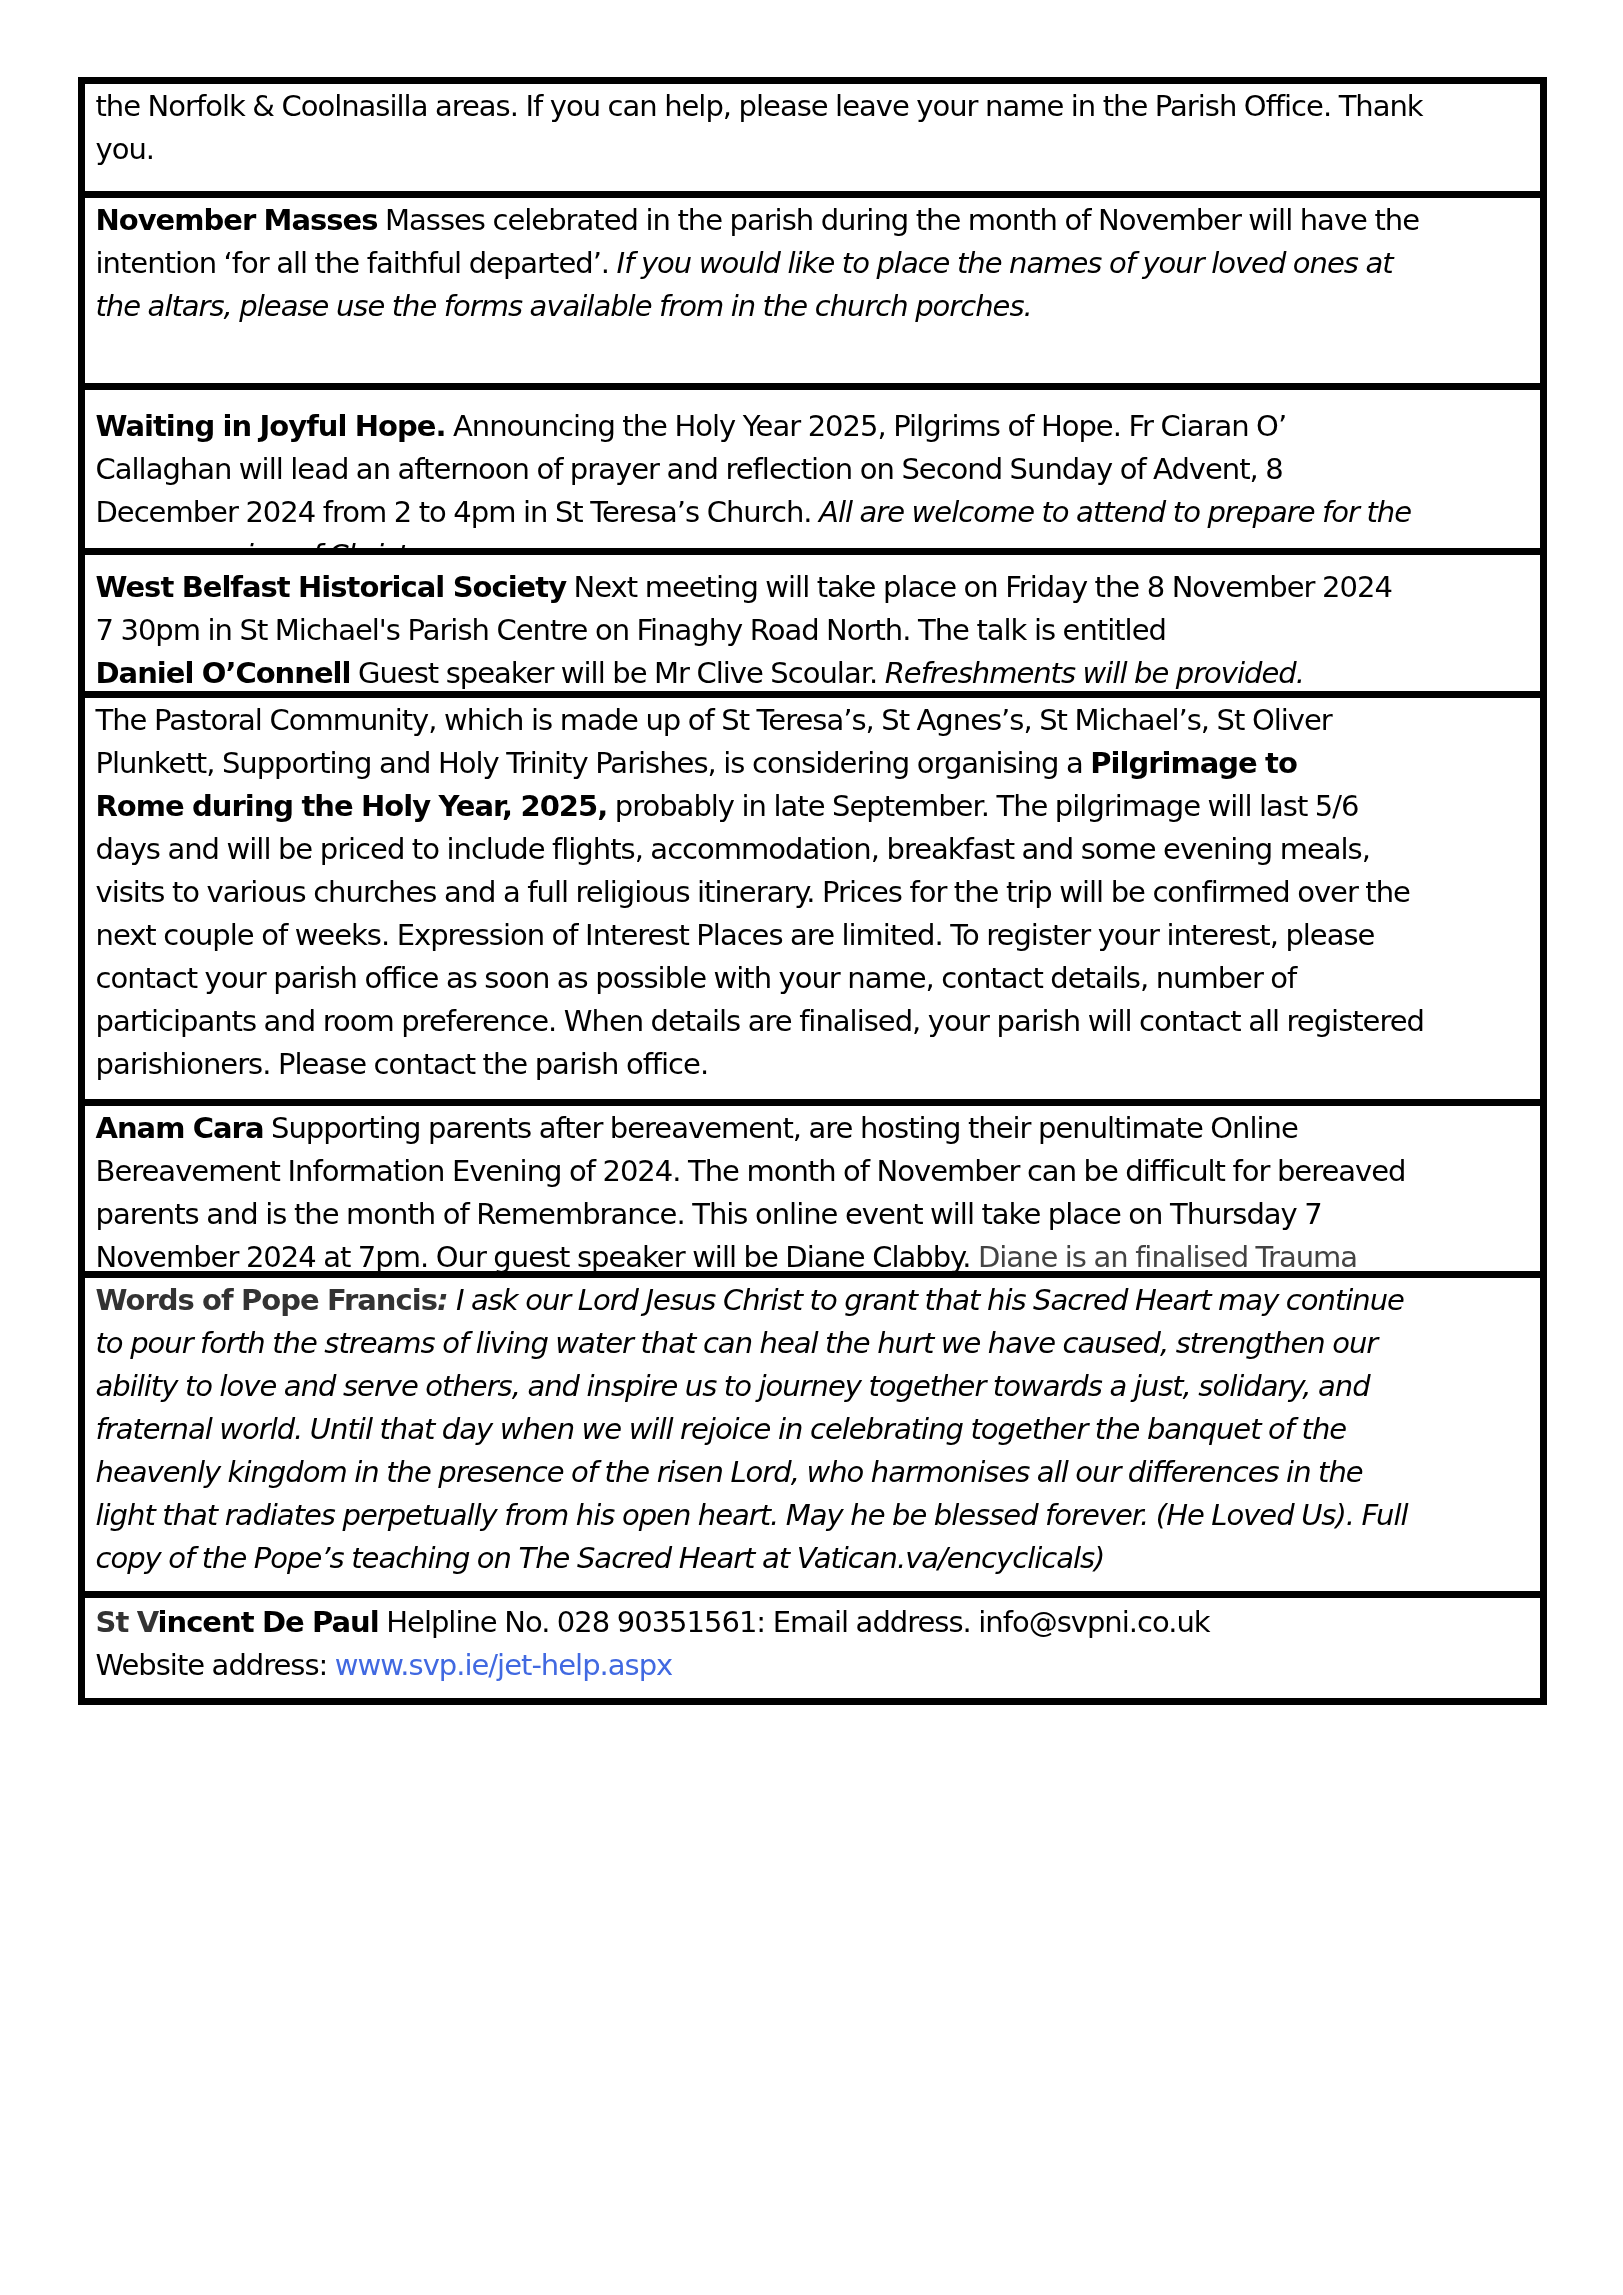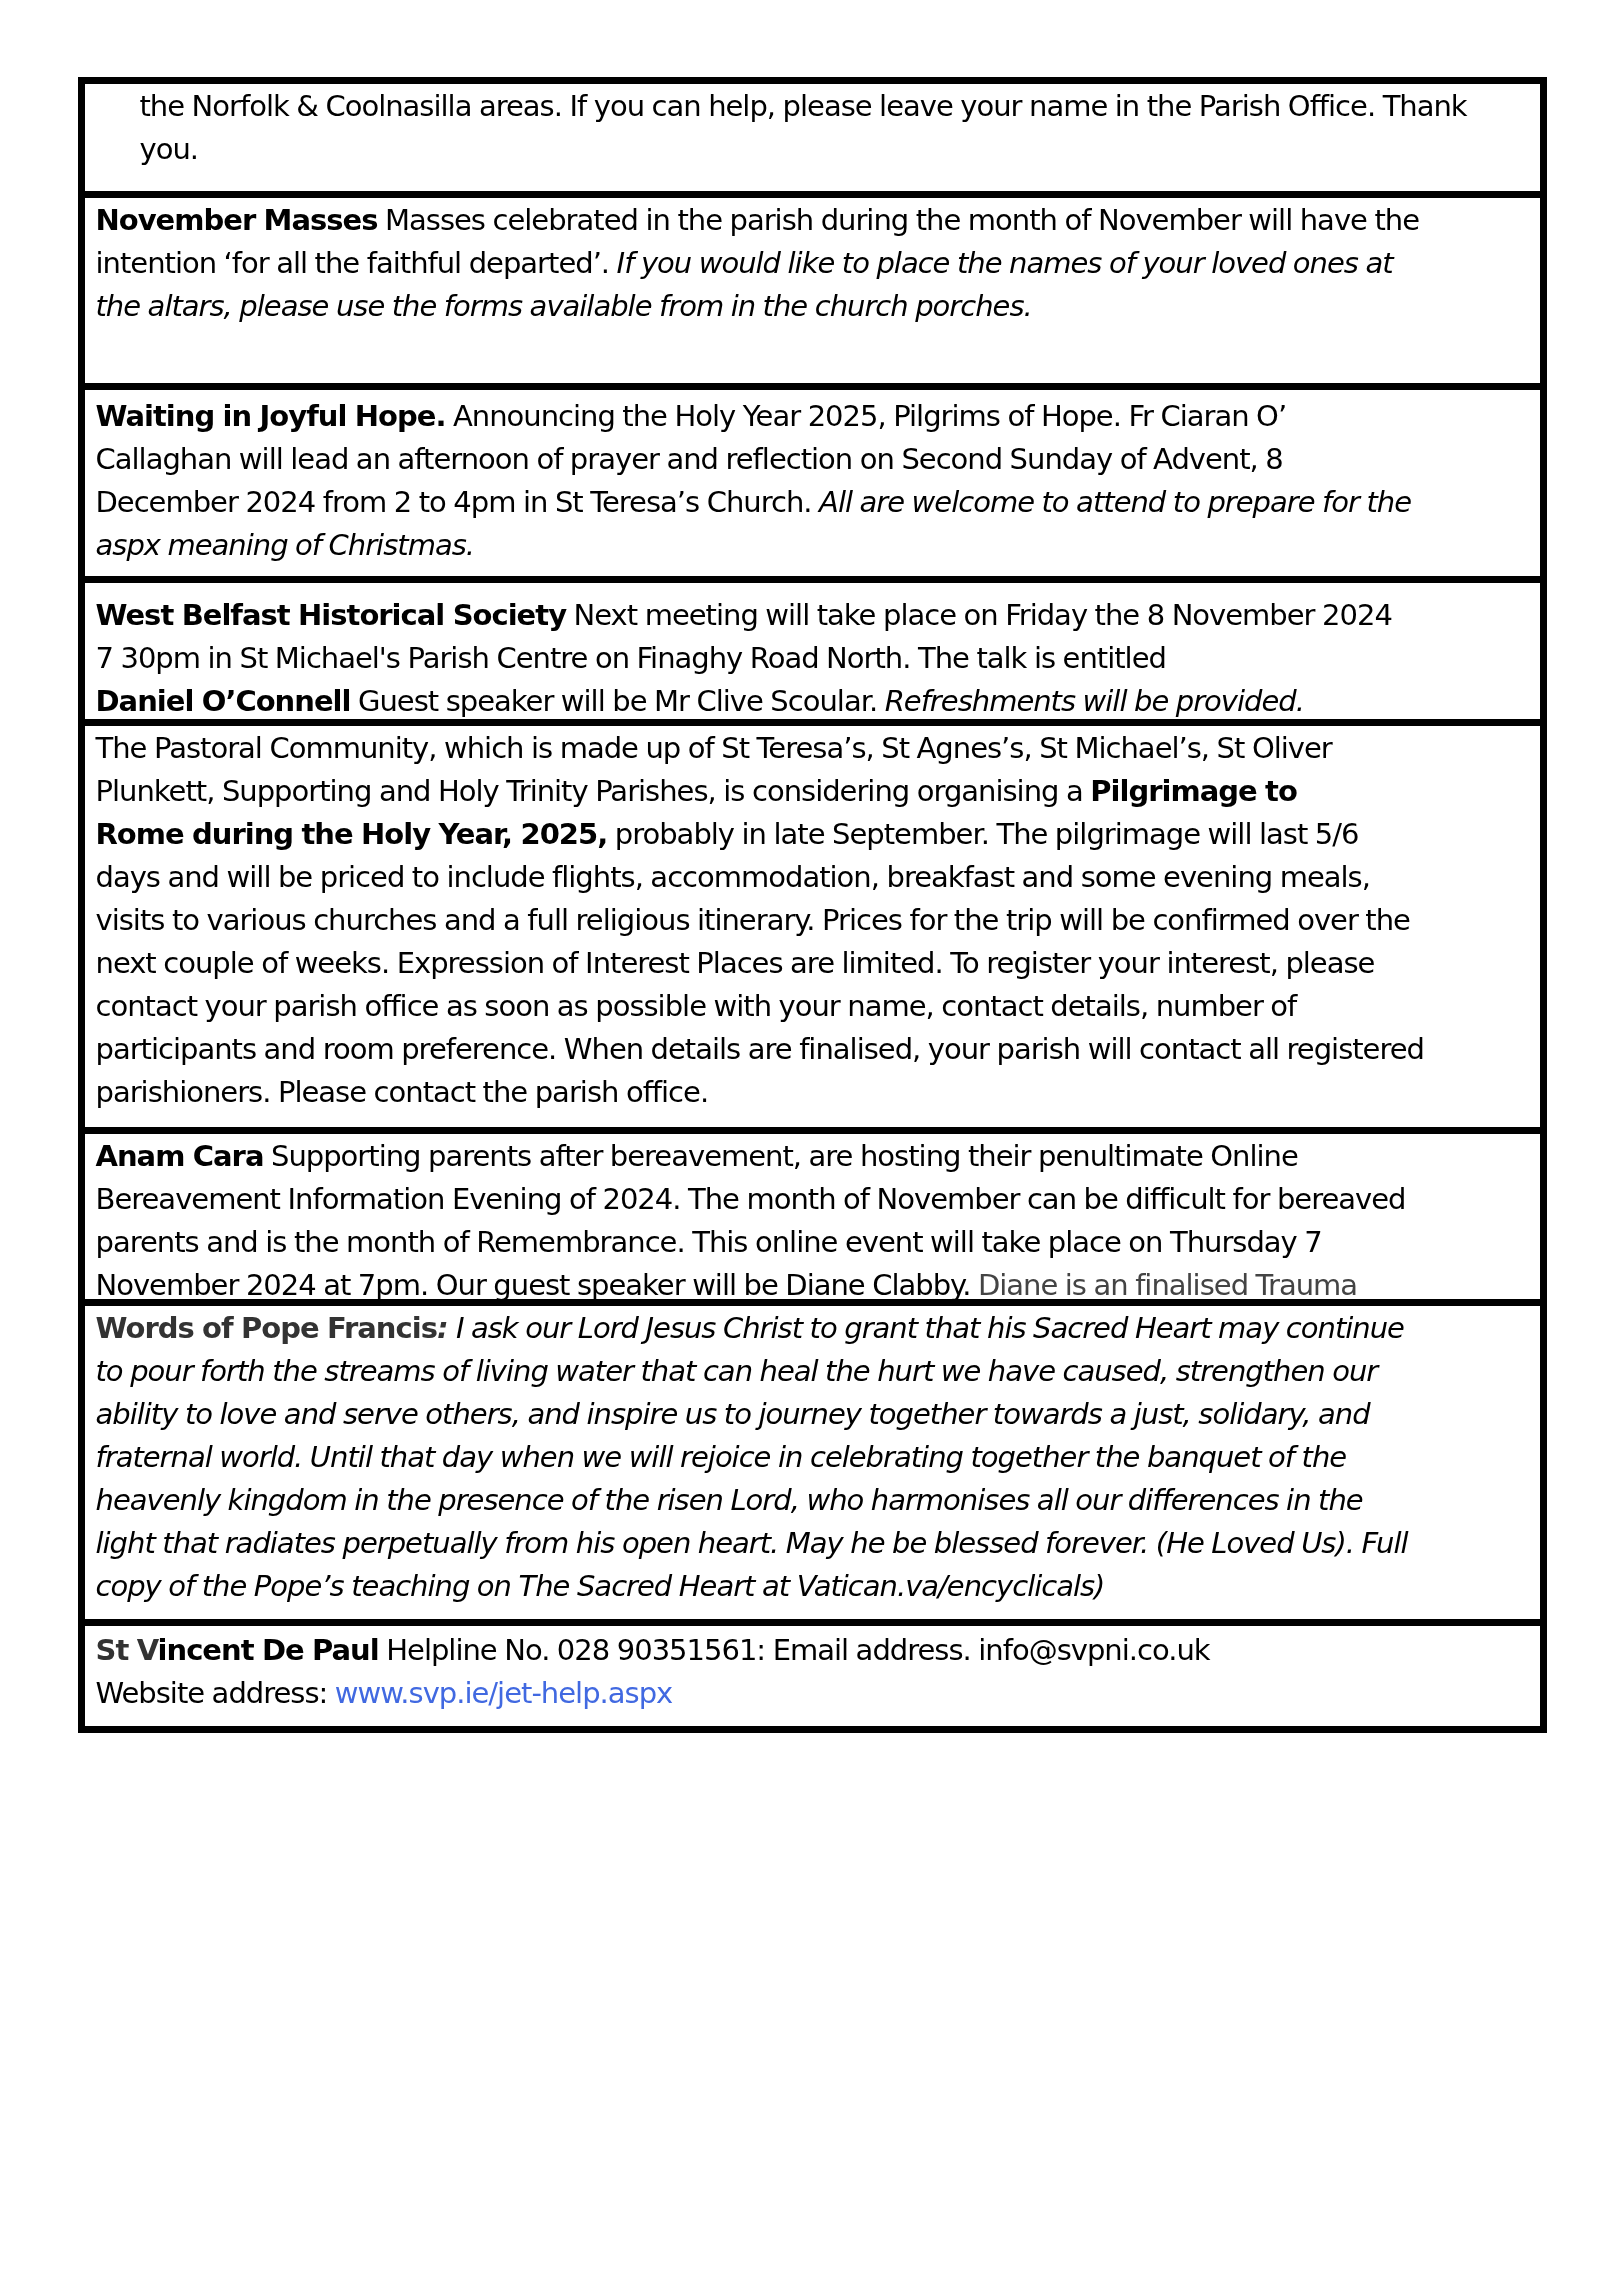--- a/index.html
+++ b/index.html
@@ -11,21 +11,21 @@
     border: 7.9px solid #000;
     box-sizing: border-box;
   }
   .box {
     position: relative;
     border-top: 7.9px solid #000;
     box-sizing: border-box;
     padding: 0 10.5px 0 10.5px;
     overflow: hidden;
   }
-  .box:first-child { border-top: none; margin-left: 44px; }
+  .box:first-child { border-top: none; }
   .line {
     display: block;
     white-space: nowrap;
     font-family: "DejaVu Sans", sans-serif;
     font-size: 29px;
     line-height: 43px;
     color: #000;
     letter-spacing: -1px;
     word-spacing: -0.7px;
   }
@@ -42,21 +42,21 @@
 <div class="frame" id="frame">
     <div class="box" style="height: 107px; padding-top: 1.3px;">
       <span class="line"><span>the Norfolk &amp; Coolnasilla areas. If you can help, please leave your name in the Parish Office. Thank</span></span>
       <span class="line"><span>you.</span></span>
     </div>
     <div class="box" style="height: 192px; padding-top: 1.3px;">
       <span class="line"><span class="b">November Masses</span><span> Masses celebrated in the parish during the month of November will have the</span></span>
       <span class="line"><span>intention ‘for all the faithful departed’. </span><span class="i">If you would like to place the names of your loved ones at</span></span>
       <span class="line"><span class="i">the altars, please use the forms available from in the church porches.</span></span>
     </div>
-    <div class="box" style="height: 193px; padding-top: 5px;">
+    <div class="box" style="height: 165px; padding-top: 15px;">
       <span class="line"><span class="b">Waiting in Joyful Hope.</span><span> Announcing the Holy Year 2025, Pilgrims of Hope. Fr Ciaran O’</span></span>
       <span class="line"><span>Callaghan will lead an afternoon of prayer and reflection on Second Sunday of Advent, 8</span></span>
       <span class="line"><span>December 2024 from 2 to 4pm in St Teresa’s Church. </span><span class="i">All are welcome to attend to prepare for the</span></span>
       <span class="line"><span class="i">aspx meaning of Christmas.</span></span>
     </div>
     <div class="box" style="height: 143px; padding-top: 11px;">
       <span class="line"><span class="b">West Belfast Historical Society</span><span> Next meeting will take place on Friday the 8 November 2024</span></span>
       <span class="line"><span>7 30pm in St Michael's Parish Centre on Finaghy Road North. The talk is entitled</span></span>
       <span class="line"><span class="b">Daniel O’Connell</span><span> Guest speaker will be Mr Clive Scoular. </span><span class="i">Refreshments will be provided.</span></span>
     </div>

